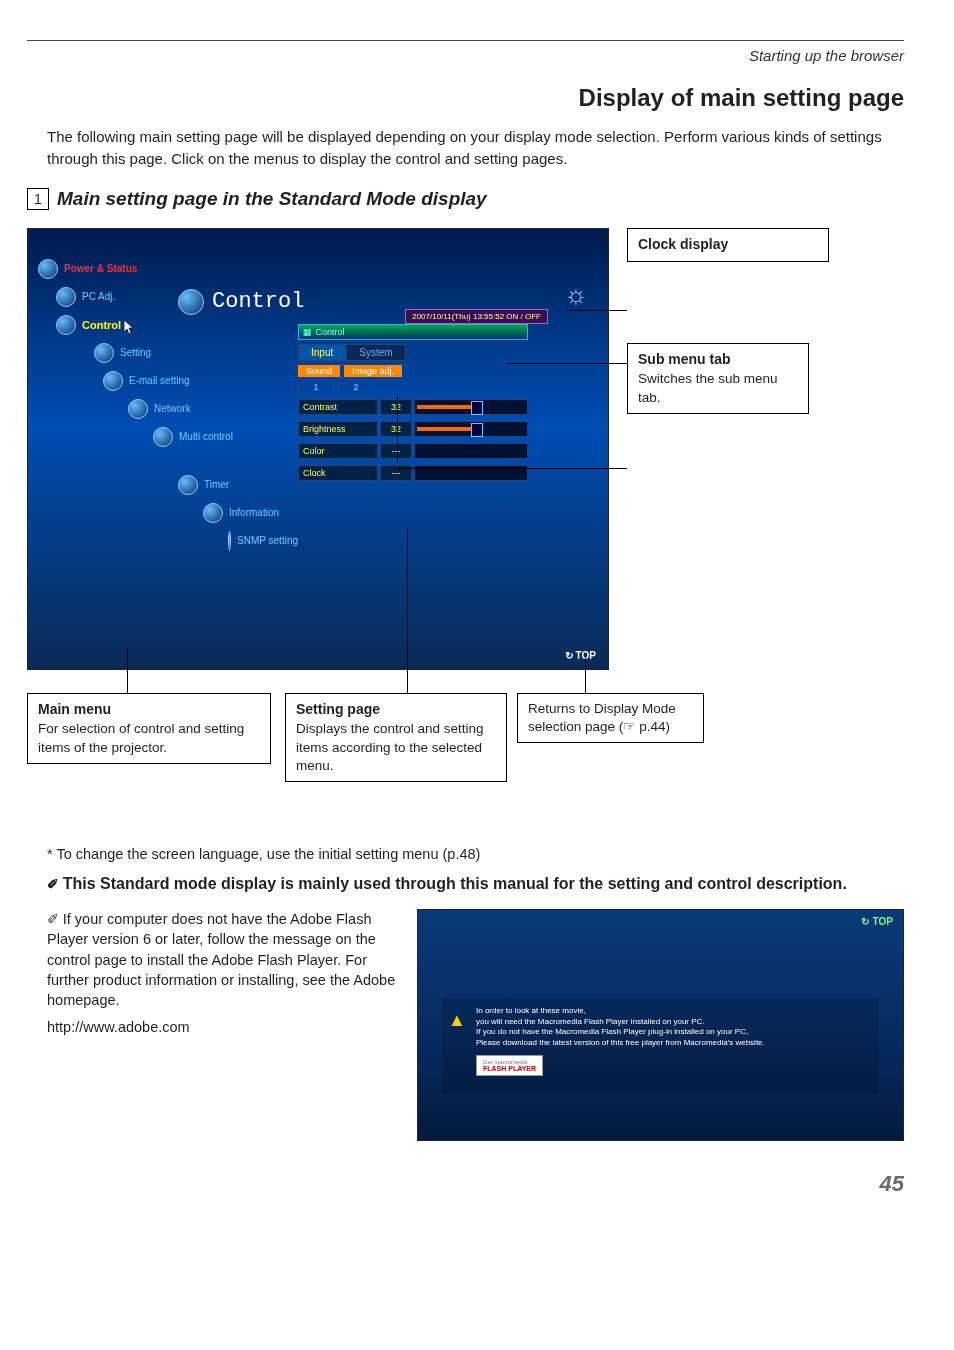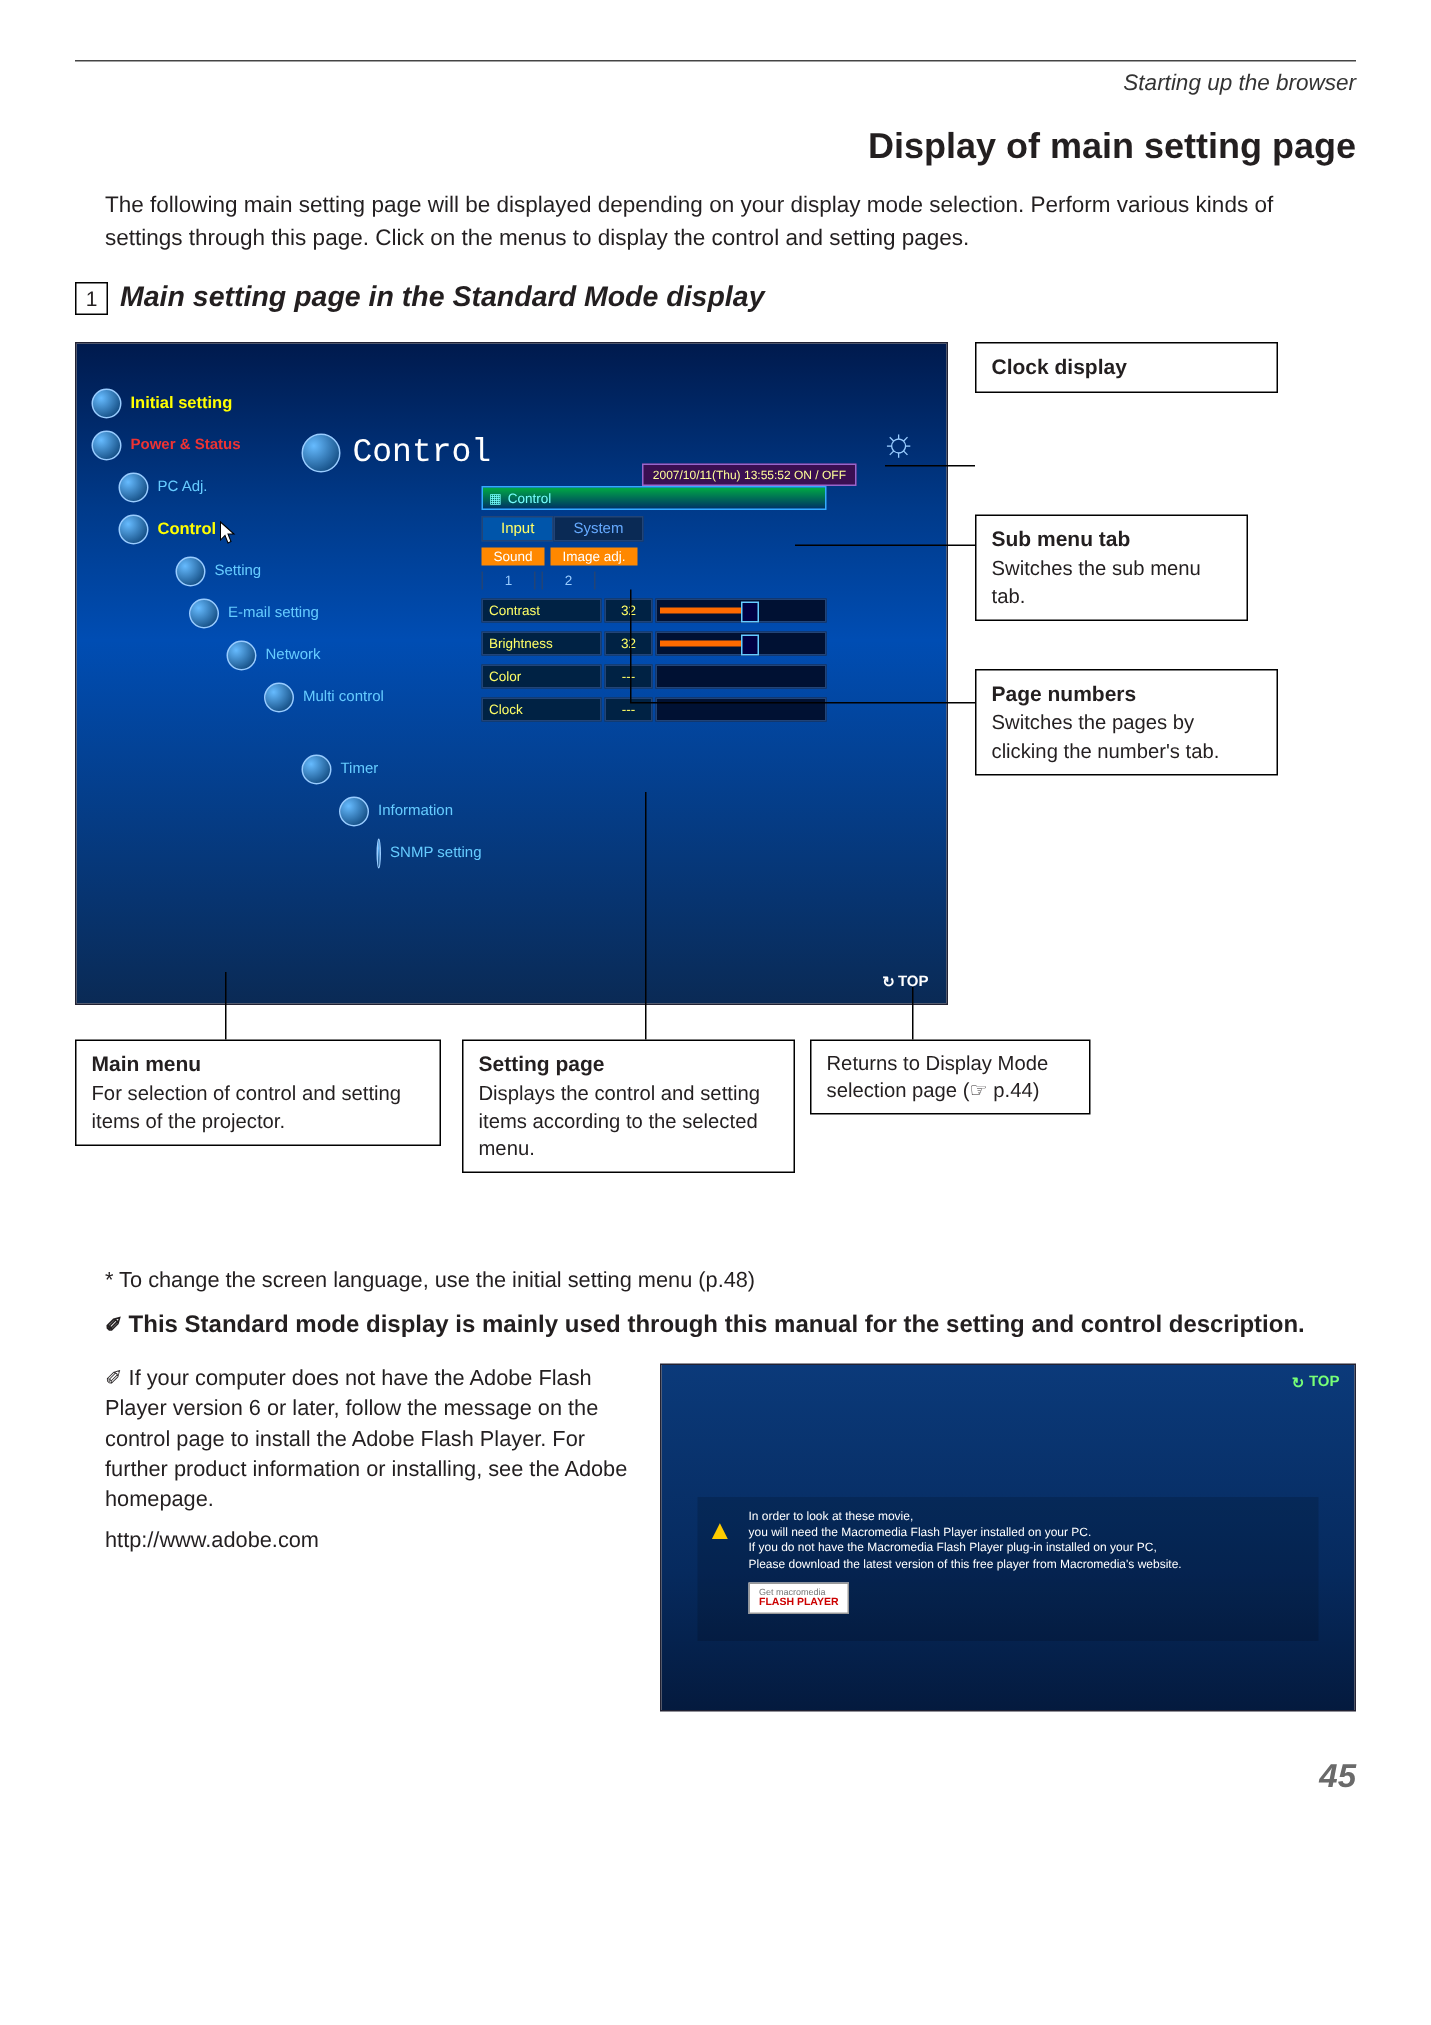--- a/index.html
+++ b/index.html
@@ -3,21 +3,21 @@
 <meta charset="utf-8">
 <style>
   body {
     margin: 0;
     font-family: "Myriad Pro", "Segoe UI", Arial, sans-serif;
     color: #231f20;
     background: #fff;
     width: 954px;
   }
   .page {
-    padding: 40px 50px 30px 50px;
+    padding: 40px 50px 30px 27px;
     box-sizing: border-box;
   }
   .header-line {
     border-top: 1px solid #444;
     margin-bottom: 6px;
   }
   .header-text {
     text-align: right;
     font-style: italic;
     font-size: 15px;
@@ -368,24 +368,20 @@
       <div class="shot-top">
         <span class="round-icon"></span>
         <span>Control</span>
       </div>
       <div class="sun-icon">☼</div>
       <div class="timestamp-bar">2007/10/11(Thu) 13:55:52  ON / OFF</div>
 
       <div class="left-menu">
         <div class="menu-item">
             <span class="round-icon"></span>
-            <span class="menu-text-yellow">Initial setting</span>
-          </div>
-        <div class="menu-item">
-            <span class="round-icon"></span>
             <span class="menu-text-power">Power &amp; Status</span>
           </div>
         <div class="menu-item indent1">
             <span class="round-icon"></span>
             <span class="menu-text-blue">PC Adj.</span>
           </div>
         <div class="menu-item indent1">
             <span class="round-icon"></span>
             <span class="menu-text-yellow">Control</span>
           <svg class="cursor-svg" width="14" height="16" viewBox="0 0 14 16">
@@ -471,24 +467,20 @@
       <b>Clock display</b>
     </div>
     <div class="callout-line" style="left:540px; top:82px; width:60px; height:1px;"></div>
 
     <div class="callout" style="left:600px; top:115px; width:160px;">
       <b>Sub menu tab</b>
       <span>Switches the sub menu tab.</span>
     </div>
     <div class="callout-line" style="left:480px; top:135px; width:120px; height:1px;"></div>
 
-    <div class="callout" style="left:600px; top:218px; width:180px;">
-      <b>Page numbers</b>
-      <span>Switches the pages by clicking the number's tab.</span>
-    </div>
     <div class="callout-line" style="left:370px; top:165px; width:1px; height:75px;"></div>
     <div class="callout-line" style="left:370px; top:240px; width:230px; height:1px;"></div>
 
     <div class="callout" style="left:0; top:465px; width:222px;">
       <b>Main menu</b>
       <span>For selection of  control and setting items of the projector.</span>
     </div>
     <div class="callout-line" style="left:100px; top:420px; width:1px; height:45px;"></div>
 
     <div class="callout" style="left:258px; top:465px; width:200px;">

